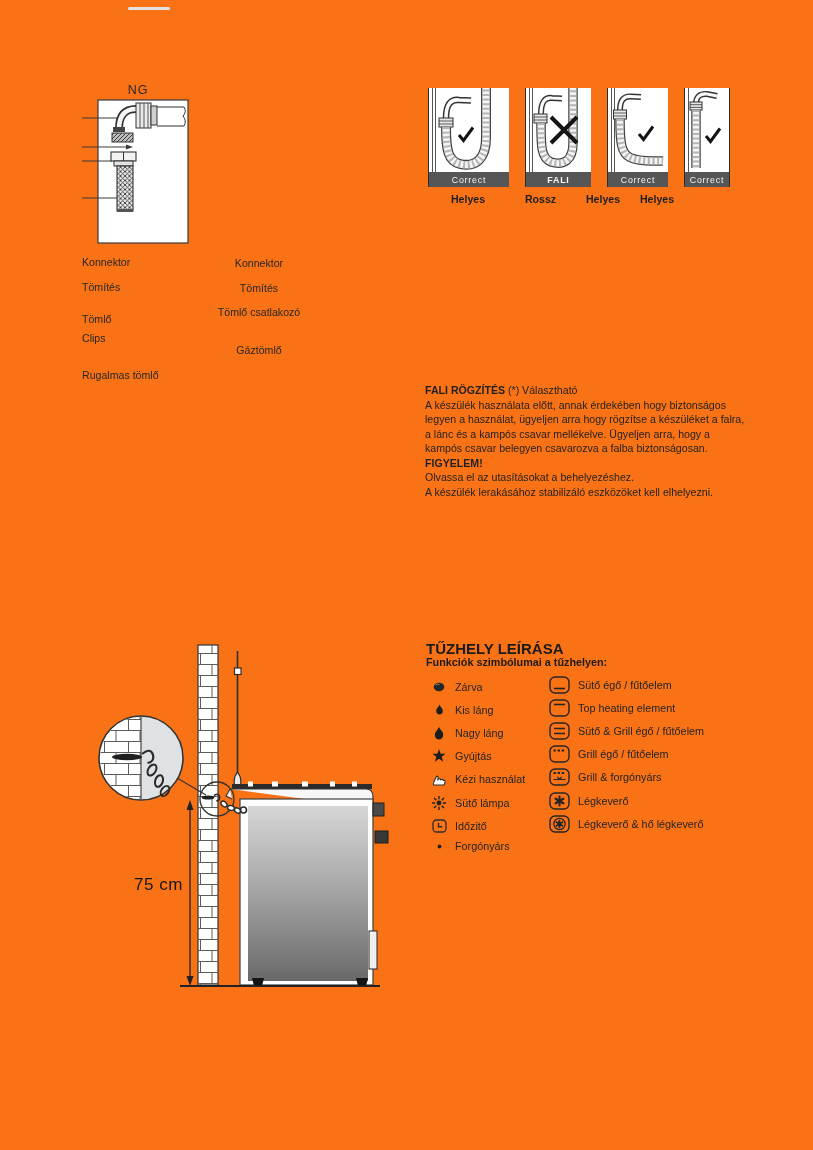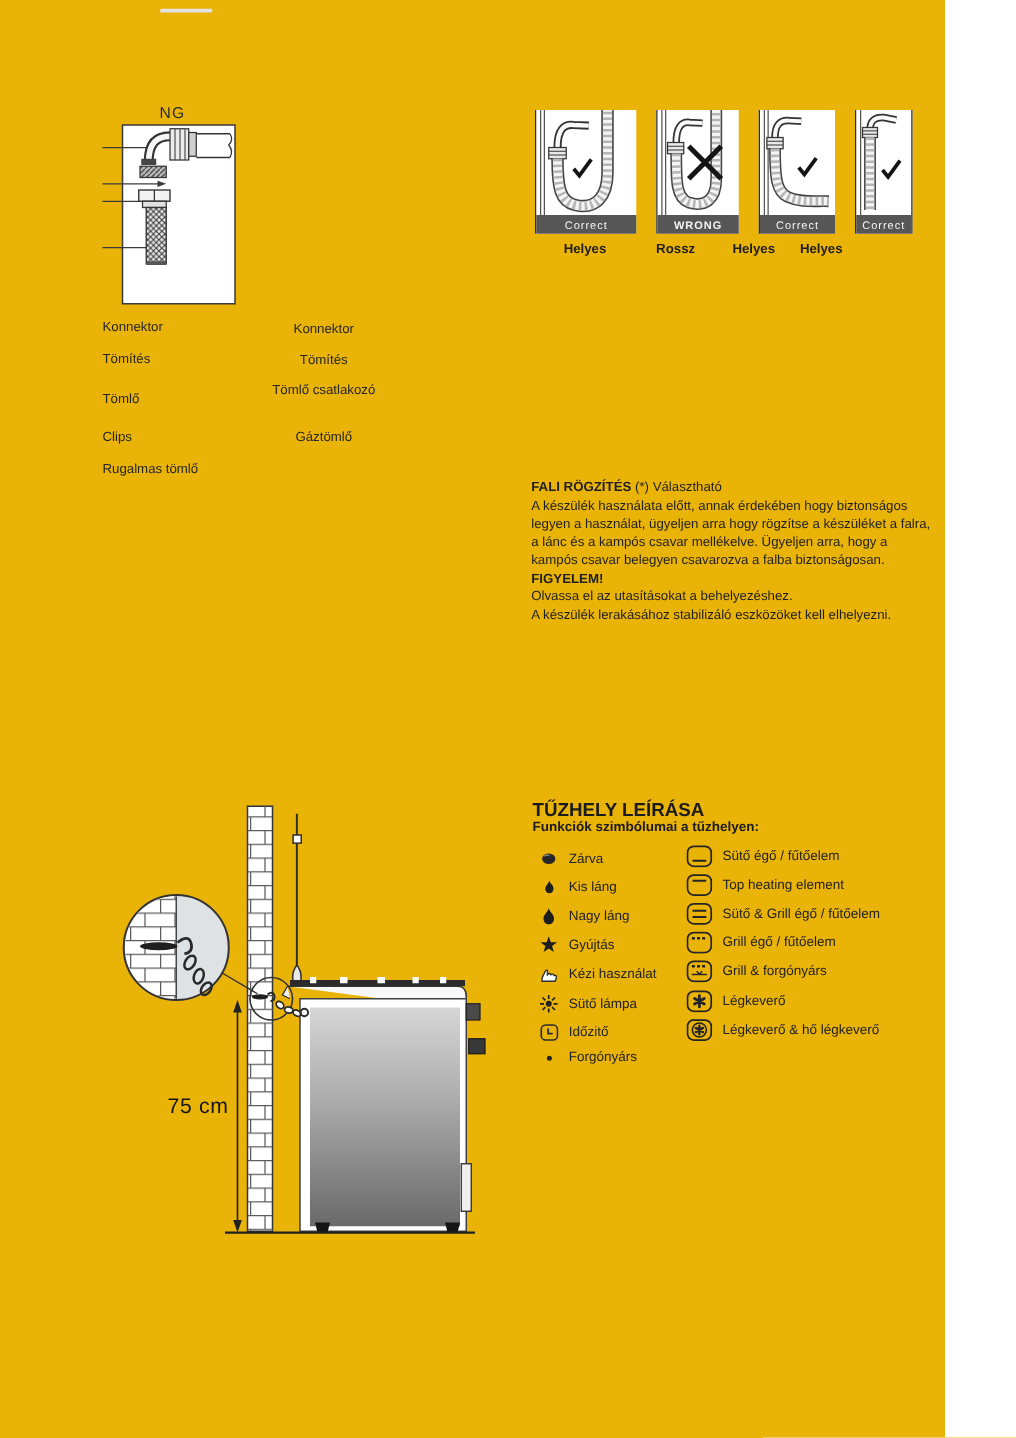--- a/index.html
+++ b/index.html
@@ -1,18 +1,18 @@
 <!DOCTYPE html>
 <html><head>
 <meta charset="utf-8">
 <style>
   html,body{margin:0;padding:0;}
   body{background:#ffffff;}
   .page{
-    position:relative;width:756px;height:1150px;background:#eab308;overflow:hidden;
+    position:relative;width:813px;height:1150px;background:#f97316;overflow:hidden;
     font-family:"Liberation Sans","DejaVu Sans",sans-serif;color:#232323;
   }
   .abs{position:absolute;}
   
   .ng-title{left:108px;top:83px;width:60px;text-align:center;font-size:12.5px;letter-spacing:1px;color:#2a2a2a;}
   .ng-svg{left:80px;top:95px;}
   
   .lbl{font-size:10.6px;color:#262626;}
   .col-left .lbl{left:82px;}
   .col-right{left:207px;width:104px;}
@@ -108,21 +108,21 @@
 
     <rect x="37" y="71" width="16" height="45" fill="#e8e8e8" stroke="#333" stroke-width="1.1"></rect>
     <rect x="37" y="71" width="16" height="45" fill="url(#xhatch)" stroke="none"></rect>
     <rect x="37" y="114" width="16" height="3" fill="#555"></rect>
   </svg>
 
   <div class="col-left">
     <div class="abs lbl" style="left:82px;top:256px;">Konnektor</div>
     <div class="abs lbl" style="left:82px;top:281px;">Tömítés</div>
     <div class="abs lbl" style="left:82px;top:313px;">Tömlő</div>
-    <div class="abs lbl" style="left:82px;top:344px;">Clips</div>
+    <div class="abs lbl" style="left:82px;top:332px;">Clips</div>
     <div class="abs lbl" style="left:82px;top:369px;">Rugalmas tömlő</div>
   </div>
   <div class="abs col-right" style="left:207px;top:0;">
     <div class="abs lbl" style="top:257px;">Konnektor</div>
     <div class="abs lbl" style="top:282px;">Tömítés</div>
     <div class="abs lbl" style="top:306px;">Tömlő csatlakozó</div>
     <div class="abs lbl" style="top:344px;">Gáztömlő</div>
   </div>
 
   <div class="abs panels">
@@ -151,21 +151,21 @@
         <path d="M15,26 C15,14 19,9 26,10 L36,10.5" stroke="#fafafa" stroke-width="3.2" fill="none"></path>
         <rect x="8" y="26" width="13" height="9" fill="#e8e8e8" stroke="#333" stroke-width="1"></rect>
         <path d="M8,29 H21 M8,32 H21" stroke="#333" stroke-width="0.8"></path>
         <path d="M15,35 C15,58 15,70 25,74 C38,78 47,72 47,55 L47,0" stroke="#444" stroke-width="9.5" fill="none"></path>
         <path d="M15,35 C15,58 15,70 25,74 C38,78 47,72 47,55 L47,0" stroke="#f4f4f4" stroke-width="7" fill="none"></path>
         <path d="M15,35 C15,58 15,70 25,74 C38,78 47,72 47,55 L47,0" stroke="#a9a9a9" stroke-width="7" fill="none" stroke-dasharray="2,2.6" opacity="0.85"></path>
         <g>
           <path d="M25,29 L51,55 M51,29 L25,55" stroke="#141414" stroke-width="4" fill="none"></path>
         </g>
       </svg>
-      <div class="bar strong">WRONG</div>
+      <div class="bar strong">FALI</div>
     </div>
 
     <div class="panel" style="width:60px;height:99px;">
       <svg width="58" height="84" viewBox="0 0 58 84">
         <path d="M3.5,0 V84 M6.5,0 V84" stroke="#555" stroke-width="1"></path>
         <path d="M12,22 C12,12 16,8 23,8.5 L33,9" stroke="#333" stroke-width="6" fill="none"></path>
         <path d="M12,22 C12,12 16,8 23,8.5 L33,9" stroke="#fafafa" stroke-width="3.2" fill="none"></path>
         <rect x="5.5" y="22" width="13" height="9" fill="#e8e8e8" stroke="#333" stroke-width="1"></rect>
         <path d="M5.5,25 H18.5 M5.5,28 H18.5" stroke="#333" stroke-width="0.8"></path>
         <path d="M12,31 C12,54 13,65 22,69.5 C33,74.5 45,72.5 55,73" stroke="#444" stroke-width="9.5" fill="none"></path>

